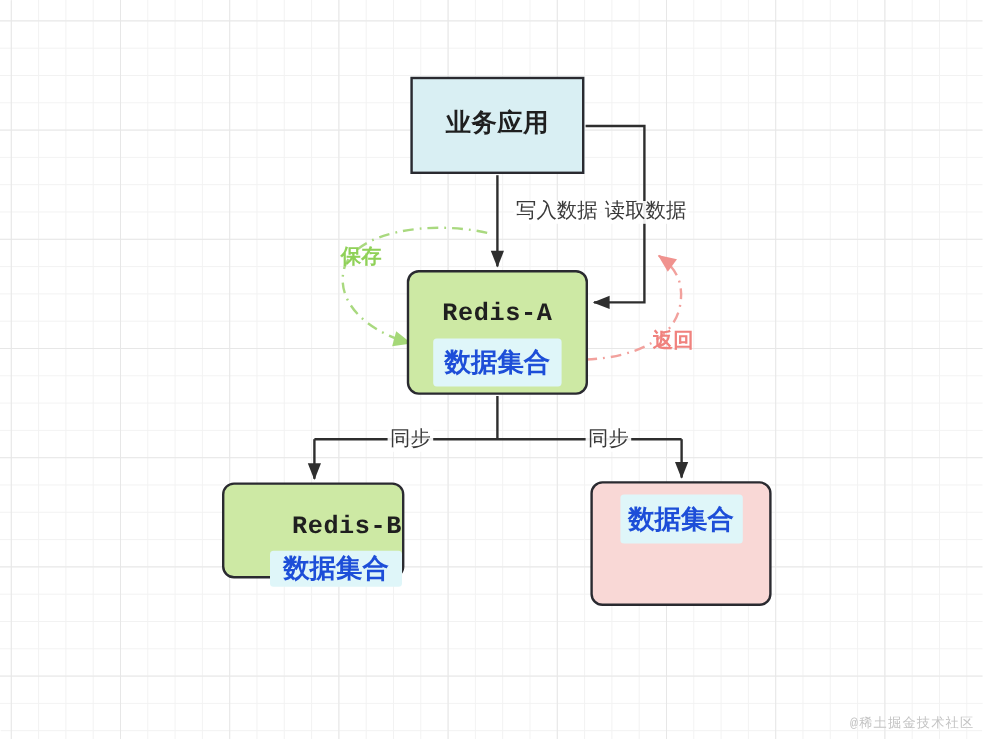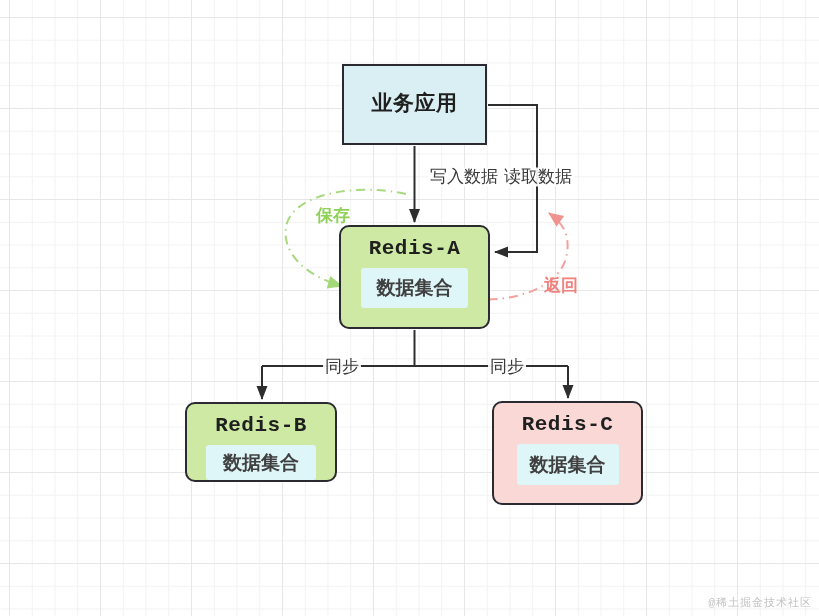--- a/index.html
+++ b/index.html
@@ -28,42 +28,42 @@
   .node-app{
     left:342px;top:64px;width:145px;height:81px;
     background:#d9eff3;
     justify-content:center;
   }
   .node-title{
     font-weight:bold;font-size:21px;color:#1f1f1f;line-height:1;
     letter-spacing:0.5px;
   }
   .node-redis{border-radius:10px;}
-  .node-redis .node-title{padding-top:11px;}
+  .node-redis .node-title{padding-top:25px;}
   .node-redis-a{left:339px;top:225px;width:151px;height:104px;background:#cde9a4;}
-  .node-redis-b{left:185px;top:402px;width:152px;height:80px;background:#cde9a4;}
+  .node-redis-b{left:185px;top:402px;width:152px;height:80px;background:#cde9a4;align-items:flex-end;}
   .node-redis-c{left:492px;top:401px;width:151px;height:104px;background:#f9d8d6;}
   .dataset{
     margin-top:9px;
     background:#dff6f9;border-radius:3px;
     display:flex;align-items:center;justify-content:center;
-    font-weight:bold;font-size:19px;color:#404040;
+    font-weight:bold;font-size:22px;color:#1d4ed8;
   }
   .dataset-a{width:107px;height:40px;}
   .dataset-b{width:110px;height:44px;}
   .dataset-c{width:102px;height:41px;}
   .edge-label{
     position:absolute;
     transform:translate(-50%,-50%);
     font-size:17px;color:#3a3a3a;line-height:1;
     background:rgba(255,255,255,0.92);
     padding:1px 2px;
     white-space:nowrap;
   }
-  .edge-label.accent-save{color:#8fd157;font-weight:bold;background:transparent;margin-left:32px;}
+  .edge-label.accent-save{color:#8fd157;font-weight:bold;background:transparent;}
   .edge-label.accent-return{color:#f0827e;font-weight:bold;background:transparent;margin-top:16px;}
   .lbl-write{left:416px;top:177px;margin-left:48px;}
   .lbl-read{left:538px;top:177px;}
   .lbl-save{left:301px;top:216px;}
   .lbl-return{left:561px;top:270px;}
   .lbl-sync-left{left:342px;top:367px;}
   .lbl-sync-right{left:507px;top:367px;}
   .watermark{
     position:absolute;right:7px;bottom:6px;
     font-size:11px;color:#c3c3c3;letter-spacing:1px;
@@ -110,21 +110,20 @@
     <div class="node-title">Redis-A</div>
     <div class="dataset dataset-a">数据集合</div>
   </div>
 
   <div class="node node-redis node-redis-b">
     <div class="node-title">Redis-B</div>
     <div class="dataset dataset-b">数据集合</div>
   </div>
 
   <div class="node node-redis node-redis-c">
-    <div class="node-title">Redis-C</div>
     <div class="dataset dataset-c">数据集合</div>
   </div>
 
   <div class="edge-label lbl-write">写入数据</div>
   <div class="edge-label lbl-read">读取数据</div>
   <div class="edge-label accent-save lbl-save">保存</div>
   <div class="edge-label accent-return lbl-return">返回</div>
   <div class="edge-label lbl-sync-left">同步</div>
   <div class="edge-label lbl-sync-right">同步</div>
 

